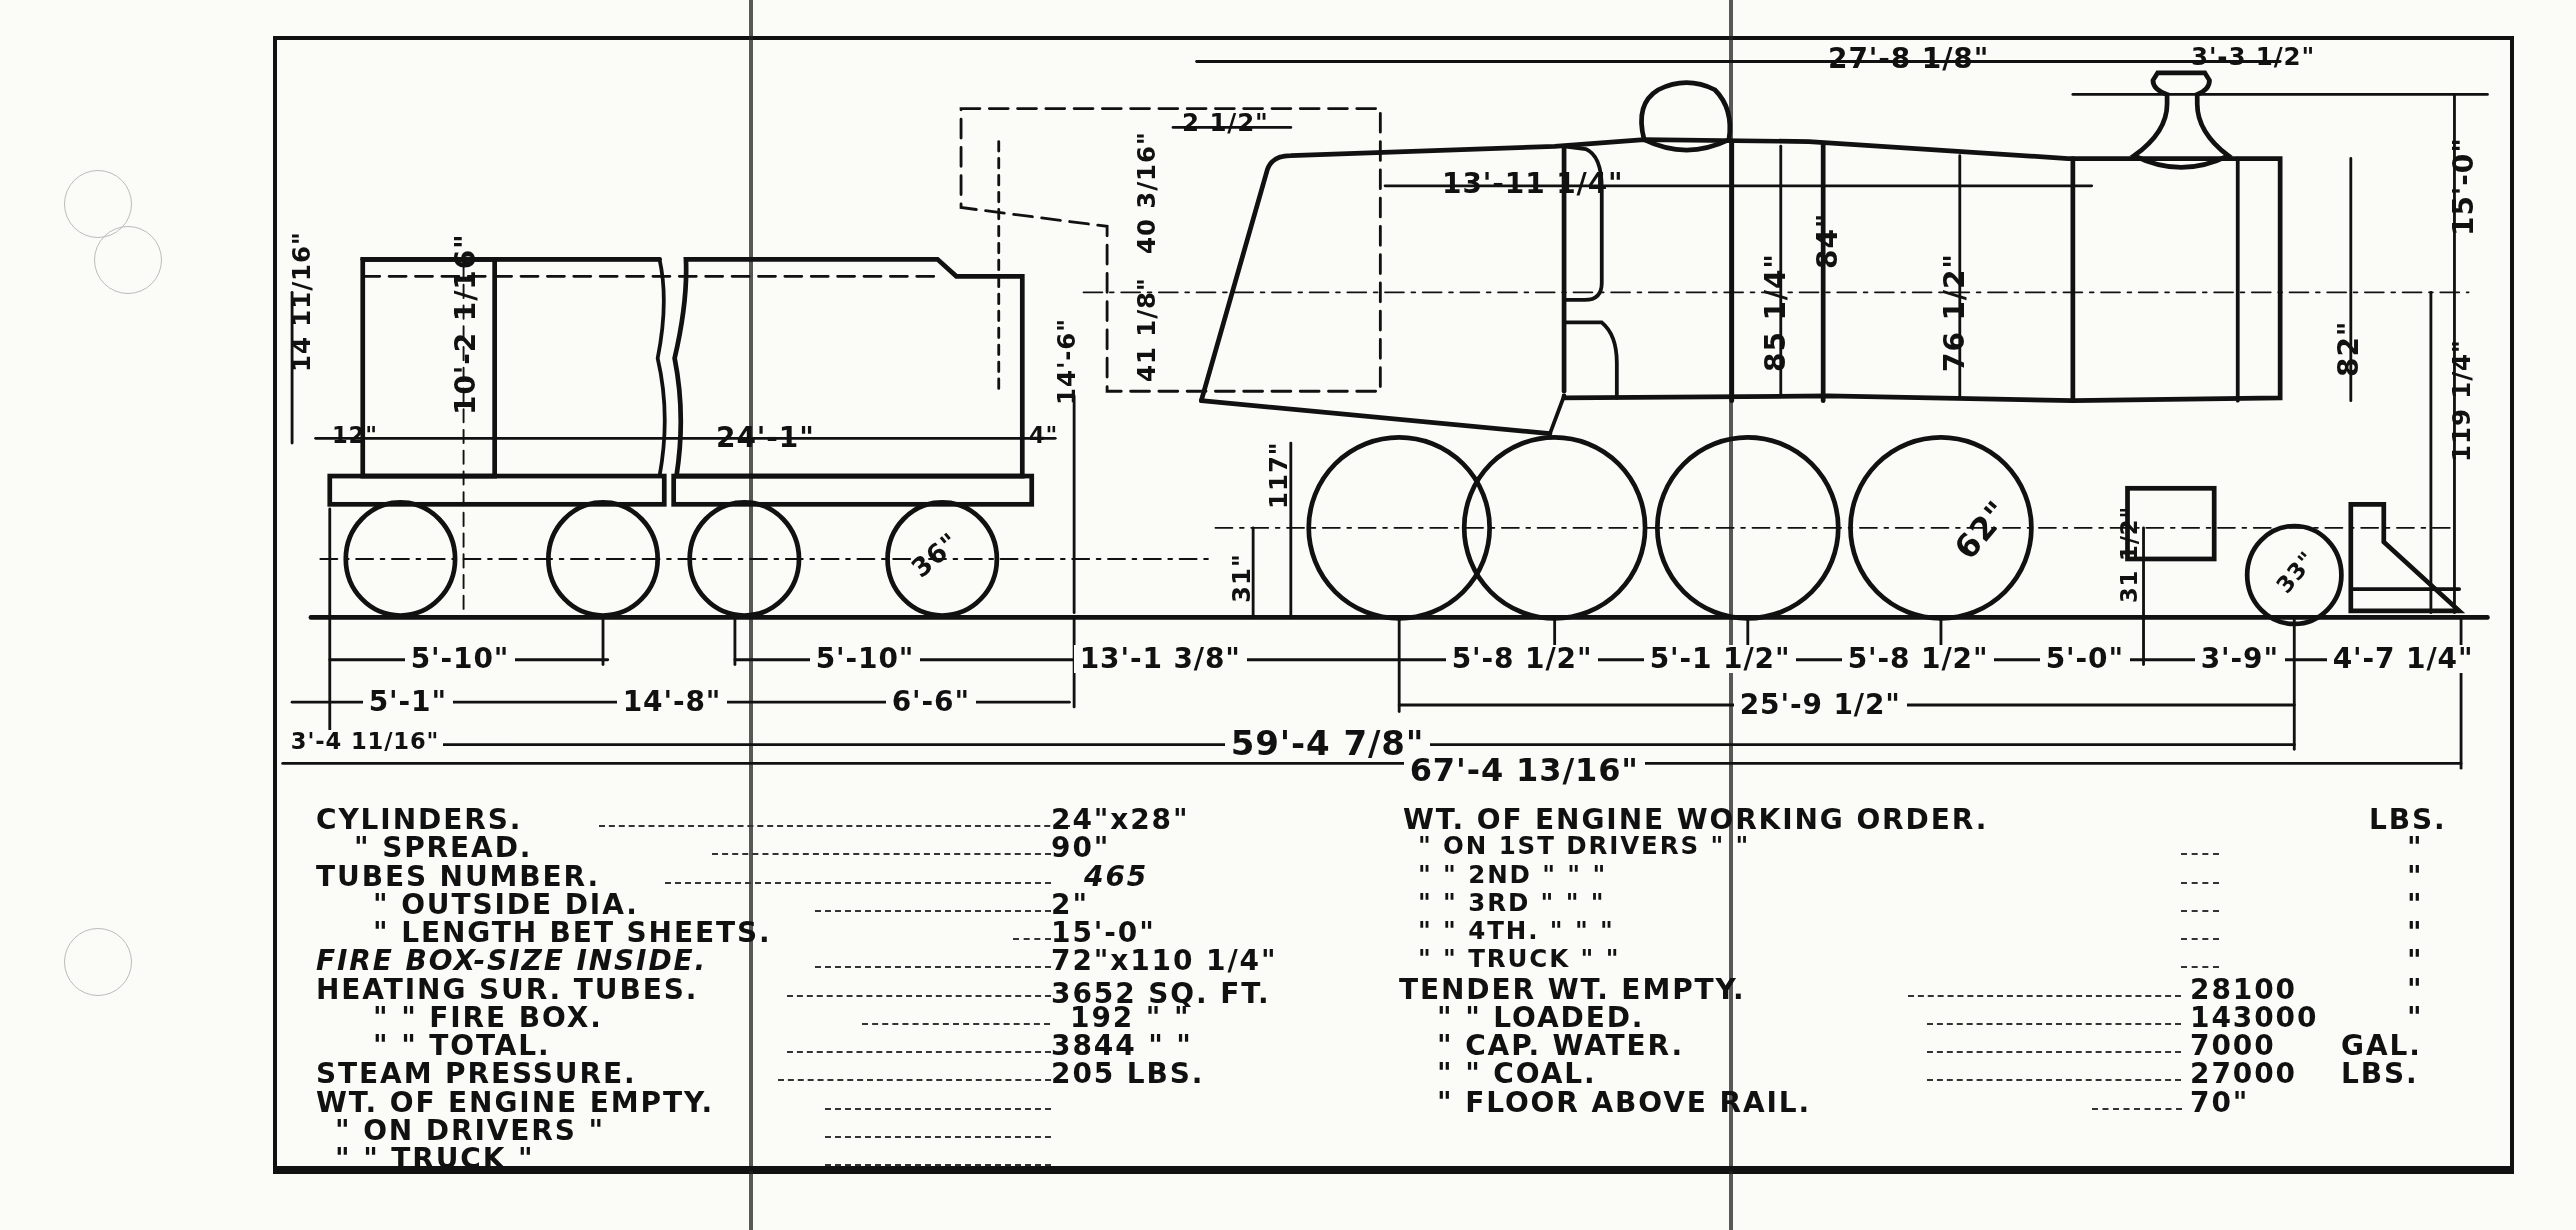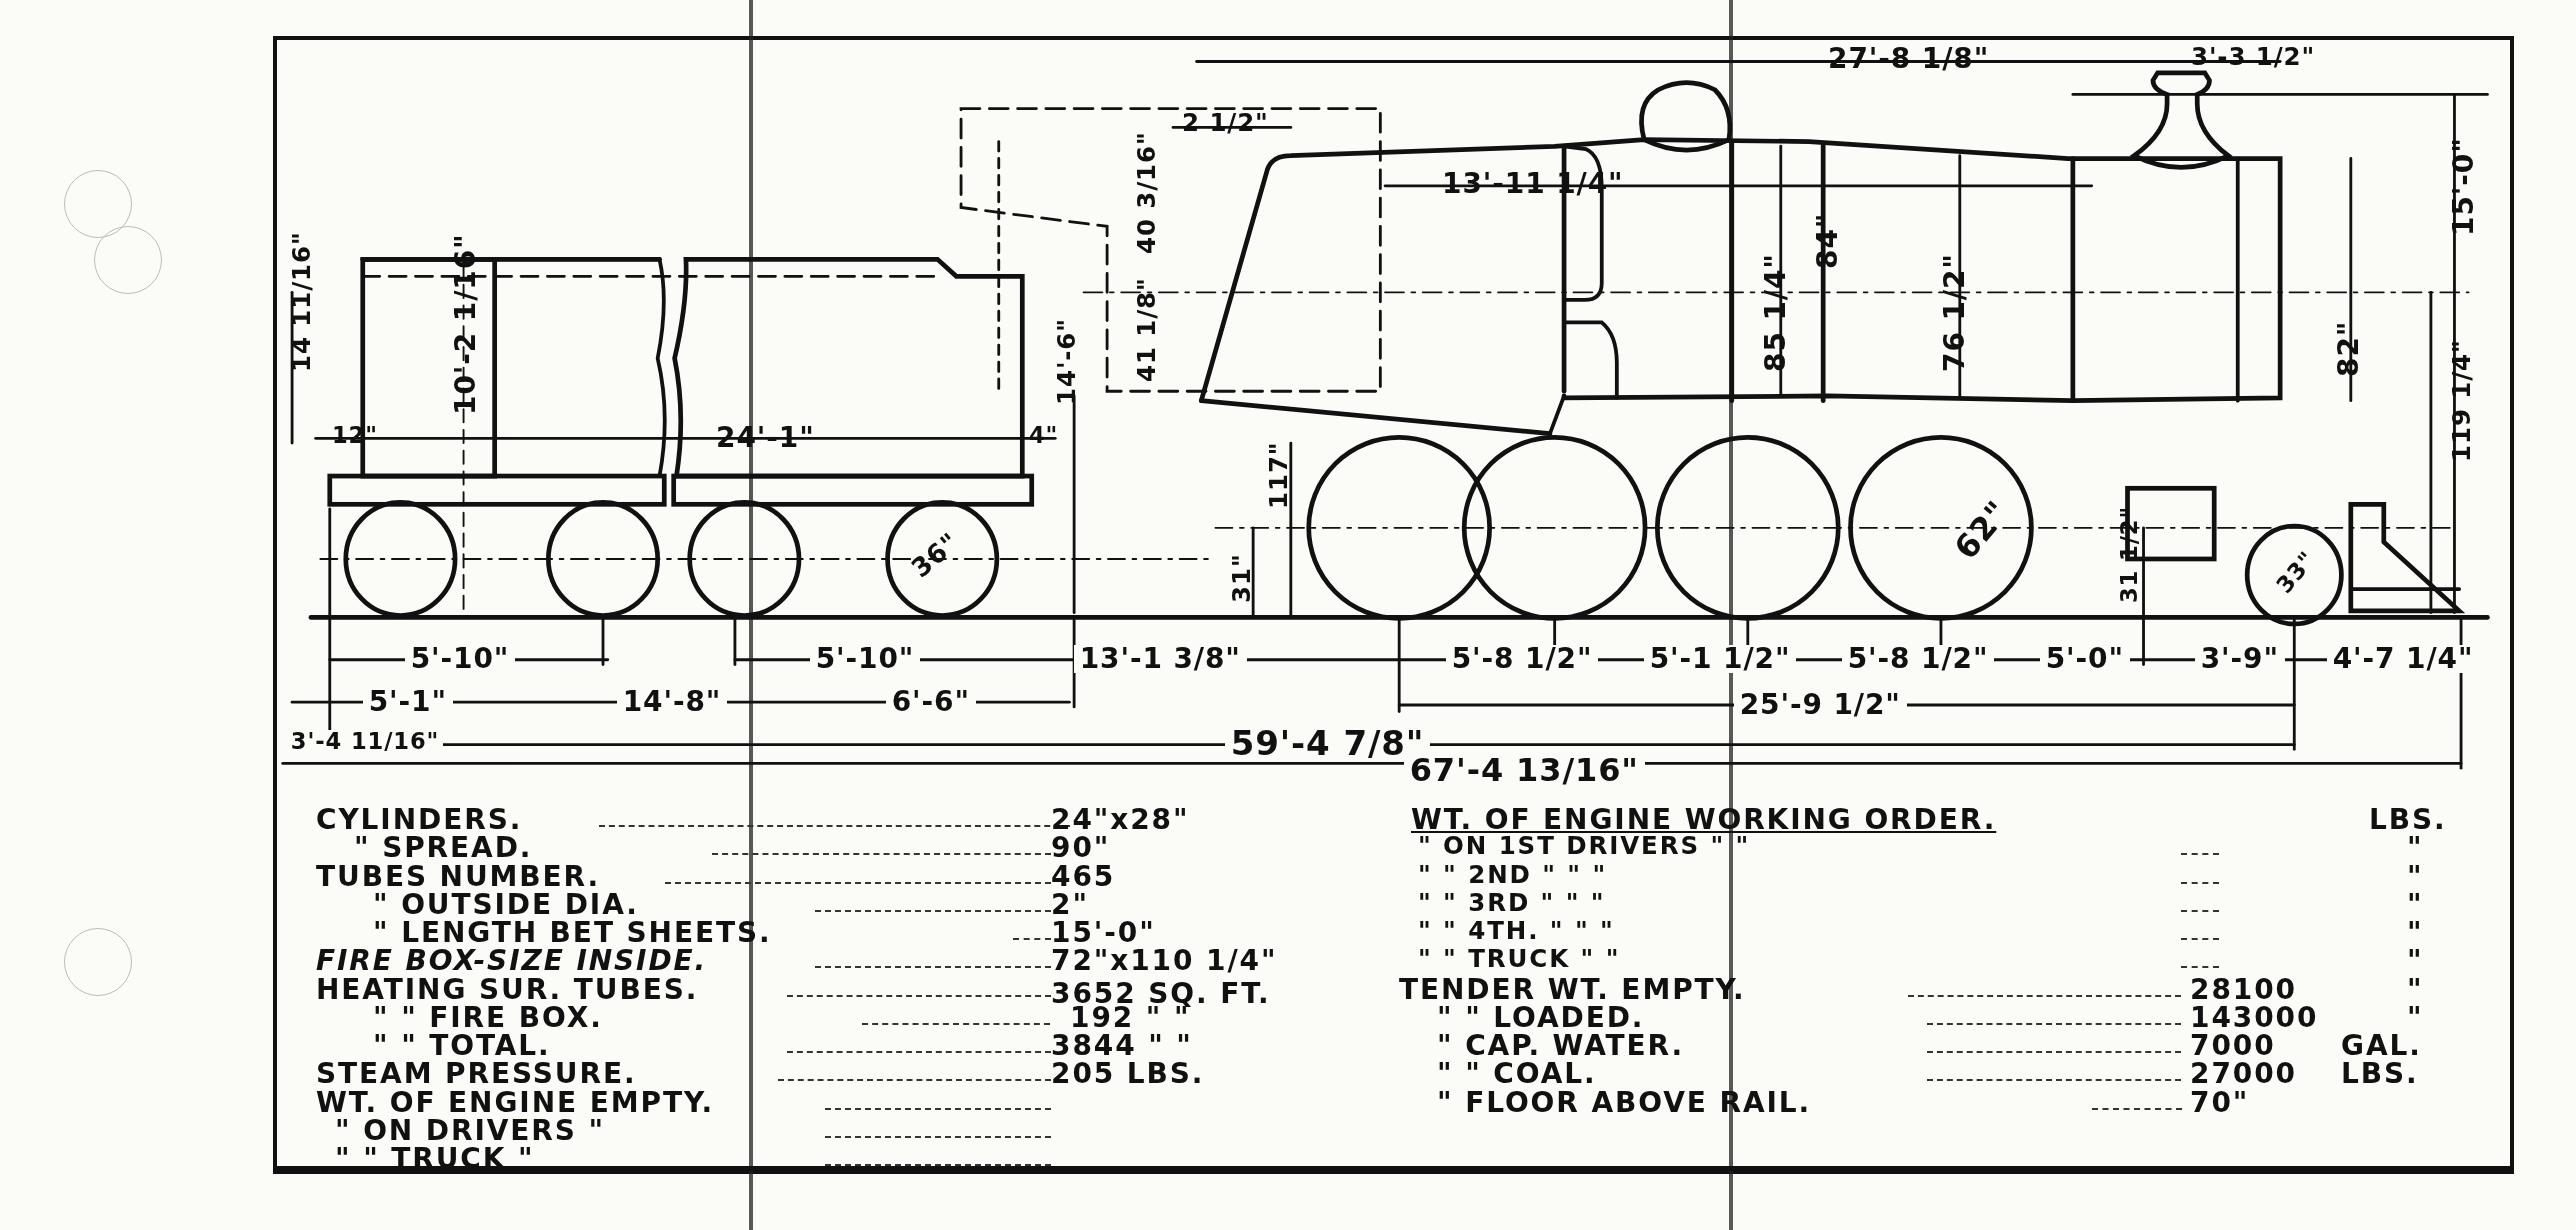--- a/index.html
+++ b/index.html
@@ -185,21 +185,21 @@
       <span class="t spec" style="left:735px;top:0;">24"x28"</span>
     </div>
     <div class="spec-row" style="position:absolute;top:28px;left:0;width:100%;">
       <span class="t spec" style="left:38px;top:0;">"        SPREAD.</span>
       <div class="lead" style="left:396px;top:19px;width:339px;"></div>
       <span class="t spec" style="left:735px;top:0;">90"</span>
     </div>
     <div class="spec-row" style="position:absolute;top:57px;left:0;width:100%;">
       <span class="t spec" style="left:0;top:0;">TUBES NUMBER.</span>
       <div class="lead" style="left:349px;top:19px;width:386px;"></div>
-      <span class="t spec" style="left:735px;top:0;">465</span>
+      <span class="t spec" style="left:768px;top:0;font-style:italic;">465</span>
     </div>
     <div class="spec-row" style="position:absolute;top:85px;left:0;width:100%;">
       <span class="t spec" style="left:57px;top:0;">"     OUTSIDE DIA.</span>
       <div class="lead" style="left:499px;top:19px;width:236px;"></div>
       <span class="t spec" style="left:735px;top:0;">2"</span>
     </div>
     <div class="spec-row" style="position:absolute;top:113px;left:0;width:100%;">
       <span class="t spec" style="left:57px;top:0;">"     LENGTH BET SHEETS.</span>
       <div class="lead" style="left:697px;top:19px;width:38px;"></div>
       <span class="t spec" style="left:735px;top:0;">15'-0"</span>
@@ -241,21 +241,21 @@
     </div>
     <div class="spec-row" style="position:absolute;top:339px;left:0;width:100%;">
       <span class="t spec" style="left:19px;top:0;">"  "  TRUCK        "</span>
       <div class="lead" style="left:509px;top:19px;width:226px;"></div>
       <span class="t spec" style="left:735px;top:0;"></span>
     </div>
   </div>
 
   <div style="position:absolute;left:1399px;top:806px;width:1084px;">
     <div style="position:absolute;top:0;left:0;width:100%;">
-      <span class="t spec" style="left:12px;top:0;text-decoration:underline;">WT. OF ENGINE WORKING ORDER.</span>
+      <span class="t spec" style="left:4px;top:0;">WT. OF ENGINE WORKING ORDER.</span>
       <span class="t spec" style="left:791px;top:0;"></span>
       <span class="t spec" style="left:970px;top:0;">LBS.</span>
     </div>
     <div style="position:absolute;top:28px;left:0;width:100%;">
       <span class="t spec" style="left:19px;top:0;font-size:24.5px;">"   ON 1ST DRIVERS      "      "</span>
       <div class="lead" style="left:782px;top:19px;width:38px;"></div>
       <span class="t spec" style="left:1008px;top:0;">"</span>
     </div>
     <div style="position:absolute;top:57px;left:0;width:100%;">
       <span class="t spec" style="left:19px;top:0;font-size:24.5px;">"   "  2ND      "      "      "</span>

